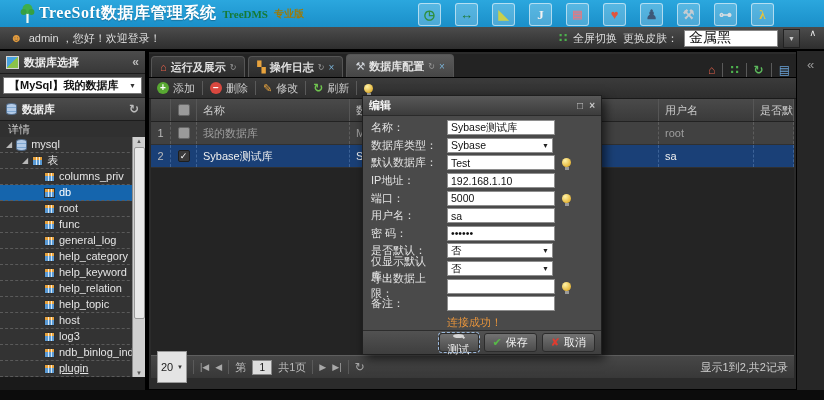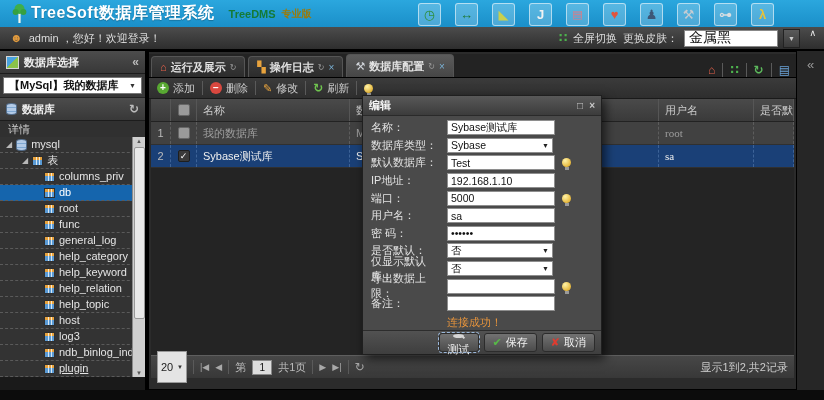--- a/index.html
+++ b/index.html
@@ -1,23 +1,23 @@
 <!DOCTYPE html>
 <html><head>
 <meta charset="utf-8">
 <style>
   html,body{margin:0;padding:0;background:#000;}
   #app{position:relative;width:824px;height:400px;overflow:hidden;background:#000;
        font-family:"Liberation Sans","DejaVu Sans",sans-serif;font-size:11px;-webkit-font-smoothing:antialiased;}
   
   .topbar{position:absolute;top:0;left:0;right:0;height:27px;background:linear-gradient(#2ba7de,#1a8fc9);
-          display:flex;align-items:center;padding-left:12px;box-sizing:border-box;}
+          display:flex;align-items:center;padding-left:20px;box-sizing:border-box;font-family:Liberation Serif, serif;}
   .logo-tree{display:flex;margin-right:4px;}
   .app-title{color:#fff;font-size:16px;font-weight:bold;letter-spacing:.5px;text-shadow:0 1px 1px rgba(0,0,0,.25);}
-  .brand{color:#157a36;font-size:11px;font-weight:bold;margin-left:14px;}
+  .brand{color:#157a36;font-size:11px;font-weight:bold;margin-left:6px;}
   .edition{color:#9c7a08;font-size:10px;font-weight:bold;margin-left:6px;}
   #header-icons{position:absolute;left:418px;top:3px;display:flex;gap:14px;}
   .hbtn{width:21px;height:21px;border-radius:3px;background:rgba(255,255,255,.22);border:1px solid rgba(255,255,255,.55);
         display:flex;align-items:center;justify-content:center;font-size:13px;font-weight:bold;cursor:pointer;}
   
   .userbar{position:absolute;top:27px;left:0;right:0;height:23px;background:linear-gradient(#4c4c4c,#2e2e2e);
            border-bottom:1px solid #000;display:flex;align-items:center;padding:0 10px;box-sizing:border-box;color:#ddd;}
   .user-ico{color:#e09a3e;font-size:12px;margin-right:6px;}
   .ub-right{margin-left:auto;display:flex;align-items:center;gap:6px;margin-right:14px;}
   .fs-ico{color:#4db14d;font-weight:bold;font-size:12px;}
@@ -73,21 +73,21 @@
   .bulb{width:9px;height:9px;background:radial-gradient(circle at 35% 30%,#fff3a8,#e8b93c 70%);border-radius:50%;position:relative;display:inline-block;}
   .bulb::after{content:"";position:absolute;bottom:-3px;left:2.5px;width:4px;height:3px;background:#9a9a9a;}
   
   .grid{position:absolute;top:47px;left:2px;right:2px;height:256px;background:#242424;}
   .grow{display:flex;height:22px;align-items:stretch;}
   .ghead{background:linear-gradient(#4a4a4a,#3a3a3a);color:#ccc;border-bottom:1px solid #222;}
   .ghead .gc{border-right:1px solid #565656;}
   .gc{display:flex;align-items:center;padding-left:6px;box-sizing:border-box;overflow:hidden;white-space:nowrap;}
   .c-num{width:20px;justify-content:center;padding-left:0;color:#bbb;}
   .c-cb{width:26px;justify-content:center;padding-left:0;}
-  .c-name{width:153px;} .c-type{width:252px;} .c-fill{width:57px;} .c-user{width:95px;font-family:Liberation Serif, serif;} .c-def{flex:1;}
+  .c-name{width:153px;} .c-type{width:252px;} .c-fill{width:57px;} .c-user{width:95px;} .c-def{flex:1;}
   .gdata{background:#414141;color:#9f9f9f;border-bottom:1px solid #303030;cursor:pointer;}
   .gdata .gc{border-right:1px dashed #5d5d5d;}
   .gdata.sel{background:#1a4077;color:#efefef;}
   .gdata.sel .gc{border-right:1px dashed #3d6398;}
   .cb{width:12px;height:12px;background:#9a9a9a;border:1px solid #666;border-radius:2px;box-sizing:border-box;
       font-size:9px;line-height:10px;text-align:center;color:#fff;cursor:pointer;}
   .cb.checked{background:#3a3a3a;border-color:#1e1e1e;}
   
   .pagebar{position:absolute;left:2px;right:2px;top:303px;height:23px;background:linear-gradient(#474747,#383838);
            border-top:1px solid #5e5e5e;display:flex;align-items:center;gap:6px;padding:0 6px;color:#bbb;box-sizing:border-box;}

